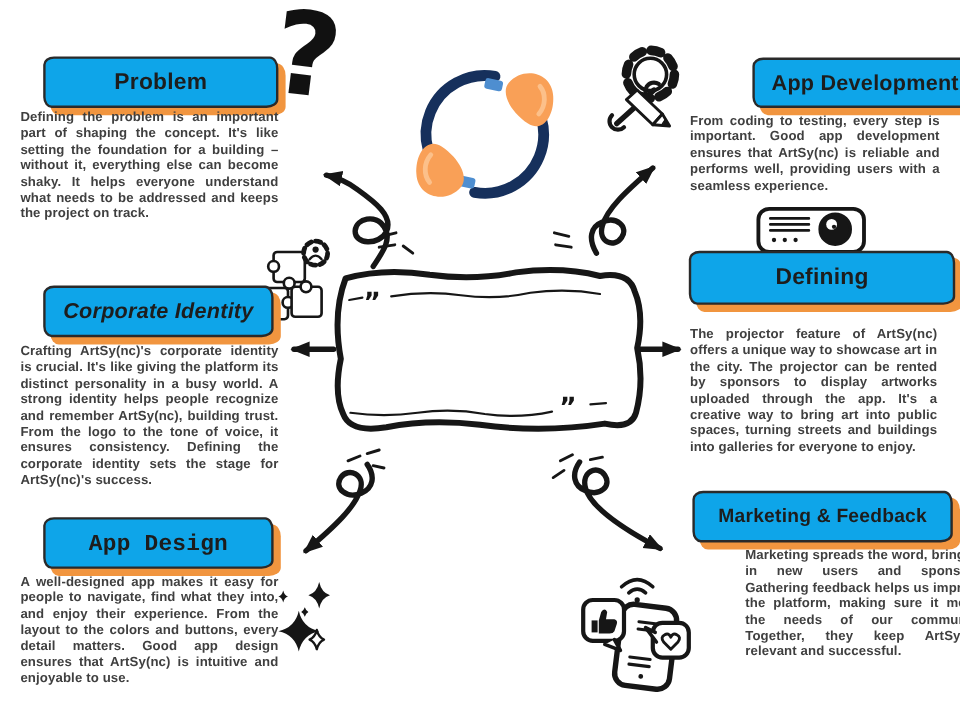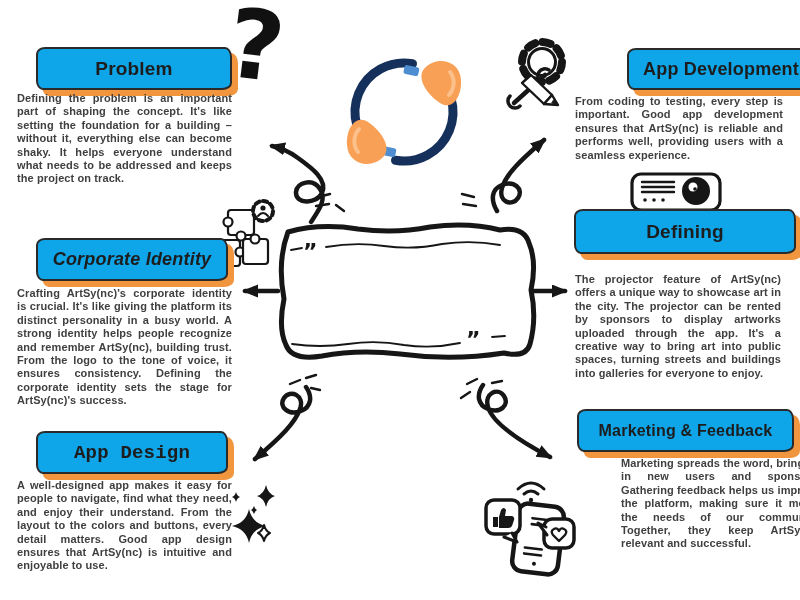--- a/index.html
+++ b/index.html
@@ -164,21 +164,21 @@
     <div class="abs panel" style="left:36px;top:238px;width:188px;height:39px;">
       <h2 style="font-size:18px;font-style:italic;">Corporate Identity</h2>
     </div>
     <p class="abs body-text" style="left:17px;top:287px;width:215px;">Crafting ArtSy(nc)'s corporate identity is crucial. It's like giving the platform its distinct personality in a busy world. A strong identity helps people recognize and remember ArtSy(nc), building trust. From the logo to the tone of voice, it ensures consistency. Defining the corporate identity sets the stage for ArtSy(nc)'s success.</p>
   </section>
 
   <section>
     <div class="abs panel" style="left:36px;top:431px;width:188px;height:39px;font-family:Liberation Mono, monospace;">
       <h2>App Design</h2>
     </div>
-    <p class="abs body-text" style="left:17px;top:479px;width:215px;">A well-designed app makes it easy for people to navigate, find what they need, and enjoy their understand. From the layout to the colors and buttons, every detail matters. Good app design ensures that ArtSy(nc) is intuitive and enjoyable to use.</p>
+    <p class="abs body-text" style="left:17px;top:479px;width:215px;">A well-designed app makes it easy for people to navigate, find what they into, and enjoy their experience. From the layout to the colors and buttons, every detail matters. Good app design ensures that ArtSy(nc) is intuitive and enjoyable to use.</p>
   </section>
 
   <section>
     <div class="abs panel" style="left:583px;top:48px;width:184px;height:38px;margin-left:44px;">
       <h2 style="font-size:18px;">App Development</h2>
     </div>
     <p class="abs body-text" style="left:575px;top:95px;width:208px;">From coding to testing, every step is important. Good app development ensures that ArtSy(nc) is reliable and performs well, providing users with a seamless experience.</p>
   </section>
 
   <section>

